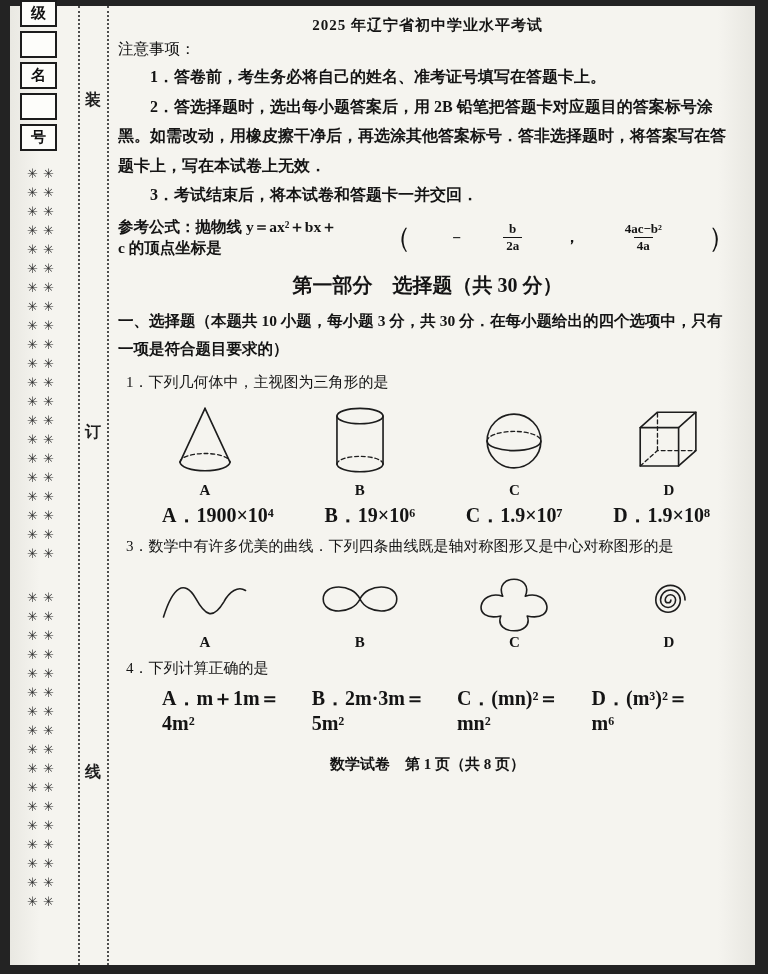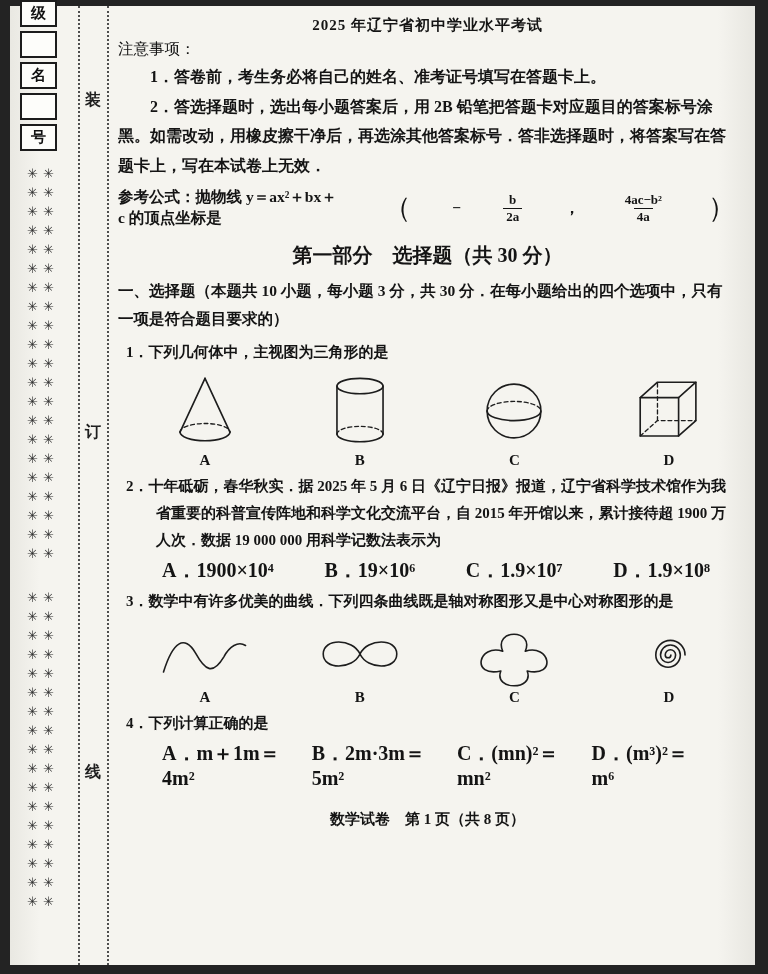--- a/index.html
+++ b/index.html
@@ -33,21 +33,21 @@
   .notice-heading { font-size: 15.5px; font-weight: 400; margin: 4px 0 2px; }
   .notice { font-size: 16px; font-weight: 600; line-height: 1.85; margin: 0; text-indent: 2em; }
   .formula-line { display: flex; align-items: center; font-size: 15.5px; font-weight: 700; margin: 7px 0 0; gap: 40px; }
   .paren { font-size: 28px; font-weight: 400; line-height: 1; margin: 0 1px; }
   .frac { display: inline-flex; flex-direction: column; align-items: center;
           font-size: 13px; line-height: 1.25; font-weight: 700; margin: 0 2px; }
   .frac .den { border-top: 1.5px solid #141414; padding: 0 3px; }
   .frac .num { padding: 0 3px; }
   .section-title { text-align: center; font-size: 20px; font-weight: 700; margin: 13px 0 8px; }
   .instruction { font-size: 15.5px; font-weight: 700; line-height: 1.8; margin: 0 0 6px; }
-  .question { font-size: 15px; font-weight: 700; line-height: 1.8; margin: 4px 0 0;
+  .question { font-size: 15px; font-weight: 400; line-height: 1.8; margin: 4px 0 0;
               padding-left: calc(8px + 2em); text-indent: -2em; }
   .options-row { display: flex; margin: 3px 0 2px 44px; width: 548px; justify-content: space-between;
                  font-size: 20px; font-weight: 600; }
   .figures { display: flex; margin: 6px 0 2px 28px; width: 582px; justify-content: space-between;
              align-items: flex-end; }
   .figure { width: 118px; text-align: center; }
   .figure svg { display: block; margin: 0 auto; }
   .figure-label { font-size: 15px; font-weight: 700; margin-top: 2px; }
   .footer { text-align: center; font-size: 15px; font-weight: 700; margin-top: 20px; }
   svg path, svg line, svg ellipse, svg circle, svg polyline { fill: none; stroke: #1d1d1d;
@@ -84,20 +84,21 @@
       <span class="pattern-col">✳✳✳✳✳✳✳✳✳✳✳✳✳✳✳✳✳</span>
     </div>
 
     <div class="content">
 
       <div class="title">2025 年辽宁省初中学业水平考试</div>
 
       <div class="notice-heading">注意事项：</div>
       <p class="notice">1．答卷前，考生务必将自己的姓名、准考证号填写在答题卡上。</p>
       <p class="notice">2．答选择题时，选出每小题答案后，用 2B 铅笔把答题卡对应题目的答案标号涂黑。如需改动，用橡皮擦干净后，再选涂其他答案标号．答非选择题时，将答案写在答题卡上，写在本试卷上无效．</p>
+      <p class="notice">3．考试结束后，将本试卷和答题卡一并交回．</p>
 
       <div class="formula-line">
         <span>参考公式：抛物线 y＝ax²＋bx＋c 的顶点坐标是</span>
         <span class="paren">（</span>
         <span>−</span>
         <span class="frac">
           <span class="num">b</span>
           <span class="den">2a</span>
         </span>
         <span>，</span>
@@ -145,21 +146,20 @@
             <polyline points="20,26 60,26 60,66 20,66 20,26"></polyline>
             <polyline points="20,26 38,10 78,10 60,26"></polyline>
             <polyline points="78,10 78,50 60,66"></polyline>
             <polyline class="dash" points="20,66 38,50 78,50"></polyline>
             <line class="dash" x1="38" y1="50" x2="38" y2="10"></line>
           </svg>
           <div class="figure-label">D</div>
         </div>
       </div>
 
-      <p class="question">2．十年砥砺，春华秋实．据 2025 年 5 月 6 日《辽宁日报》报道，辽宁省科学技术馆作为我省重要的科普宣传阵地和科学文化交流平台，自 2015 年开馆以来，累计接待超 1900 万人次．数据 19 000 000 用科学记数法表示为</p>
       <div class="options-row">
         <span>A．1900×10⁴</span>
         <span>B．19×10⁶</span>
         <span>C．1.9×10⁷</span>
         <span>D．1.9×10⁸</span>
       </div>
 
       <p class="question">3．数学中有许多优美的曲线．下列四条曲线既是轴对称图形又是中心对称图形的是</p>
       <div class="figures">
         <div class="figure">

